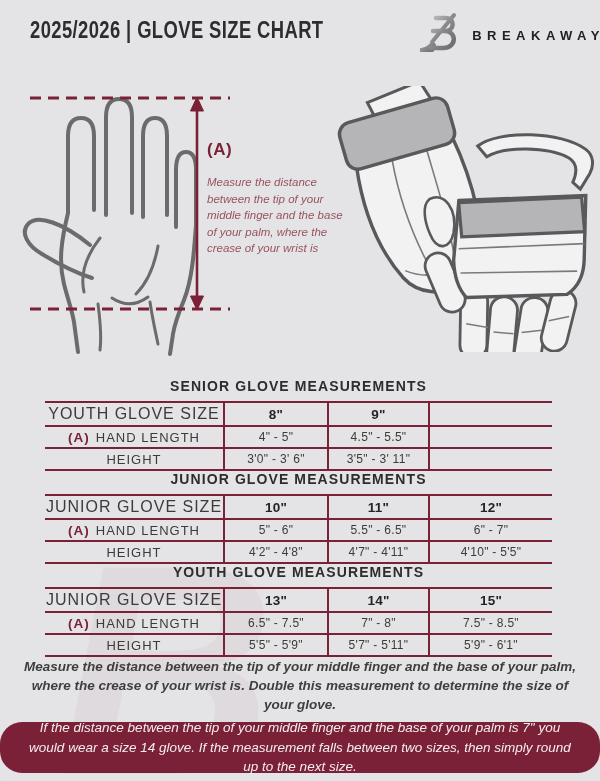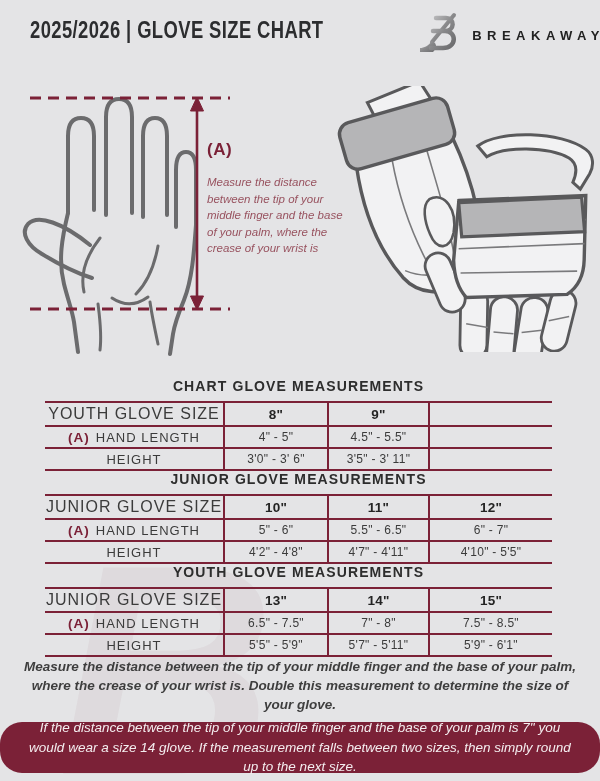--- a/index.html
+++ b/index.html
@@ -166,21 +166,21 @@
               <path d="M 130 168 L 255 152"></path>
               <path d="M 134 192 L 250 180"></path>
           </g>
           <path d="M 126 122 L 248 106 L 254 140 L 132 156 Z" fill="#B5B5B7" stroke="#59595B" stroke-width="3.2"></path>
         </g>
       </svg>
     </span>
   </div>
 
   <div class="tblock tb-youth">
-    <div class="ttitle">CHART GLOVE MEASUREMENTS</div>
+    <div class="ttitle">SENIOR GLOVE MEASUREMENTS</div>
     <div class="stable">
       <div class="trow r1">
         <div class="lbl lbl-big">YOUTH GLOVE SIZE</div>
         <div class="val-b">8"</div>
         <div class="val-b">9"</div>
         <div class="val-b"></div>
       </div>
       <div class="trow">
         <div class="lbl">
             <span class="apfx">(A)</span>

